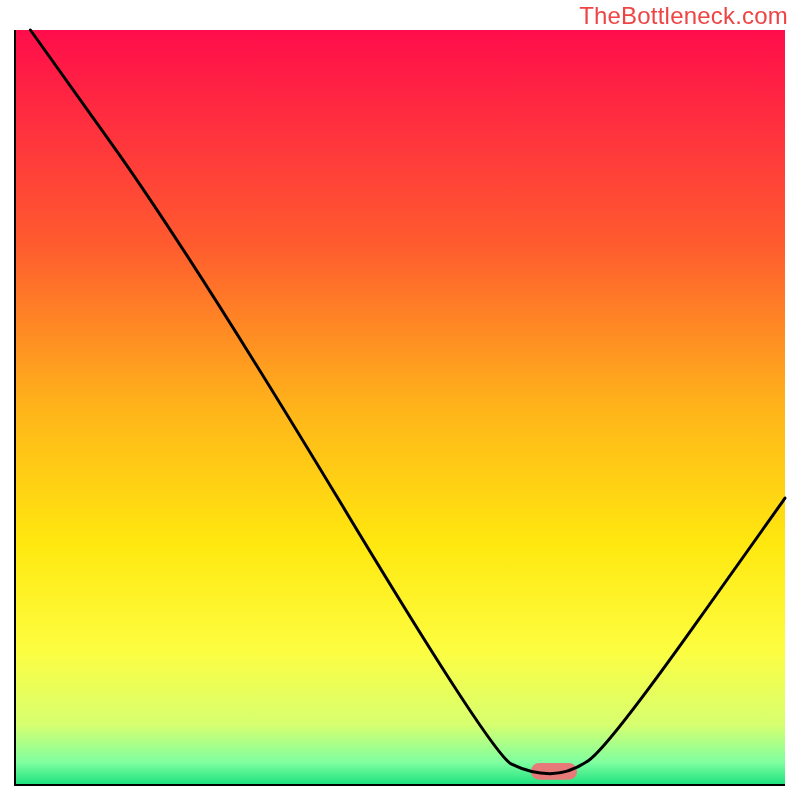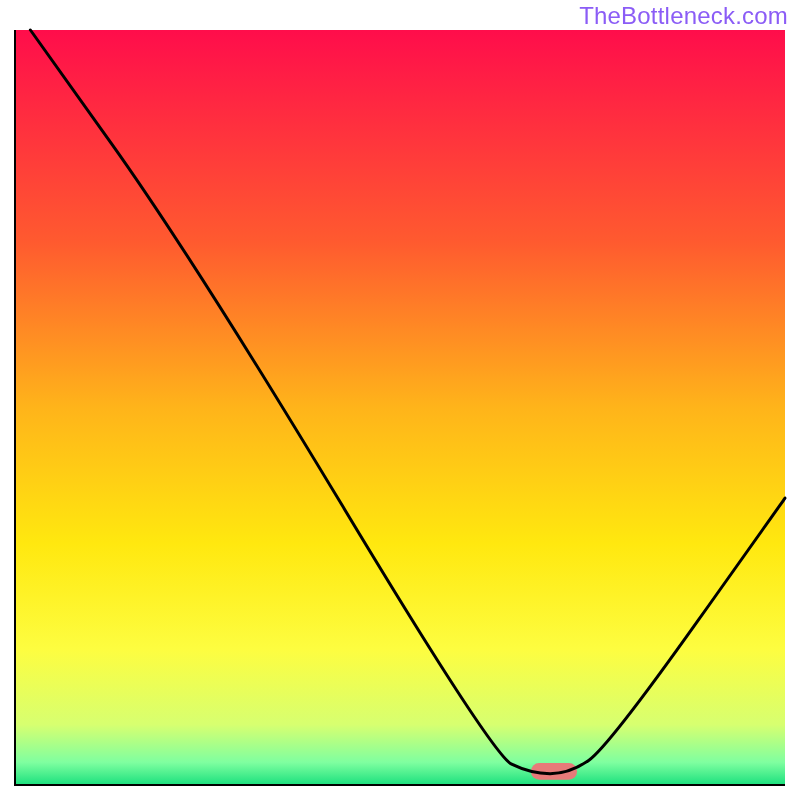--- a/index.html
+++ b/index.html
@@ -13,21 +13,21 @@
   .container {
     position: relative;
     width: 800px;
     height: 800px;
   }
   .watermark {
     position: absolute;
     top: 2px;
     right: 12px;
     font-size: 24px;
-    color: #8b5cf6;
+    color: #ef4444;
     font-weight: 500;
     letter-spacing: 0.2px;
     margin-left: 20px;
   }
   svg {
     display: block;
   }
 </style>
 </head>
 <body>

